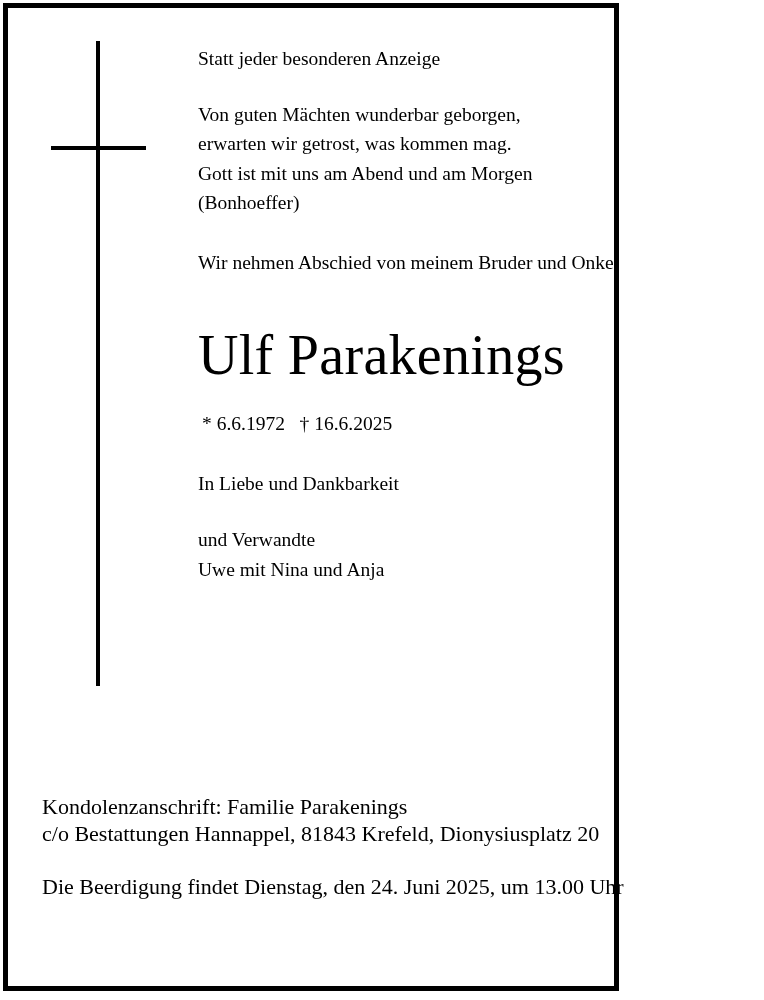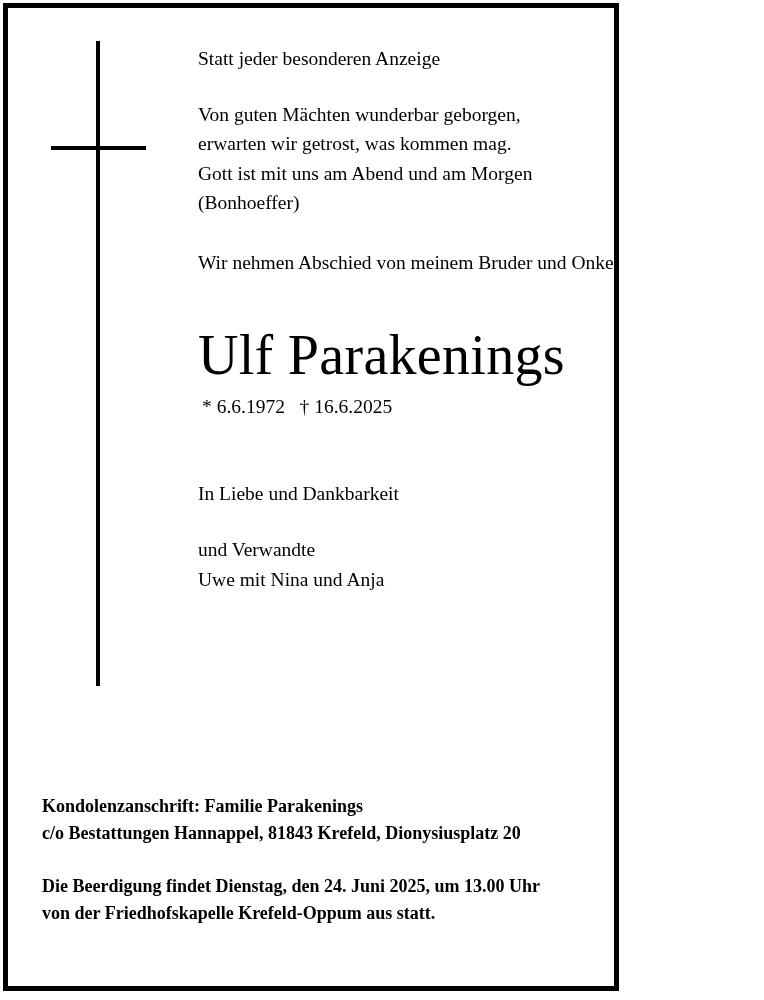--- a/index.html
+++ b/index.html
@@ -73,41 +73,40 @@
     line-height: 52px;
     letter-spacing: 0.3px;
     white-space: pre;
     margin-top: 52px;
   }
 
   .dates {
     font-size: 19.5px;
     line-height: 29px;
     white-space: pre;
-    margin-top: 11px;
+    margin-top: 28px;
     margin-left: 4px;
   }
 
   .family-block {
-    margin-top: 58px;
+    margin-top: 31px;
   }
   .family-block .line { line-height: 30px; }
 
   
   .footer {
     position: absolute;
     left: 34px;
     top: 785px;
     width: 700px;
   }
   .footer .fline {
-    font-size: 18px;
+    font-size: 22px;
     line-height: 27px;
     white-space: pre;
-    font-weight: bold;
   }
   .footer-gap { height: 26px; }
 </style>
 </head>
 <body>
 
 <div class="notice">
   <div class="inner">
 
     <div class="cross-vertical"></div>
@@ -146,18 +145,17 @@
     <div class="footer">
       <div>
         <div class="fline">Kondolenzanschrift: Familie Parakenings</div>
         <div class="fline">c/o Bestattungen Hannappel, 81843 Krefeld, Dionysiusplatz 20</div>
       </div>
 
       <div class="footer-gap"></div>
 
       <div>
         <div class="fline">Die Beerdigung findet Dienstag, den 24. Juni 2025, um 13.00 Uhr</div>
-        <div class="fline">von der Friedhofskapelle Krefeld-Oppum aus statt.</div>
       </div>
     </div>
 
   </div>
 </div>
 
 </body></html>

